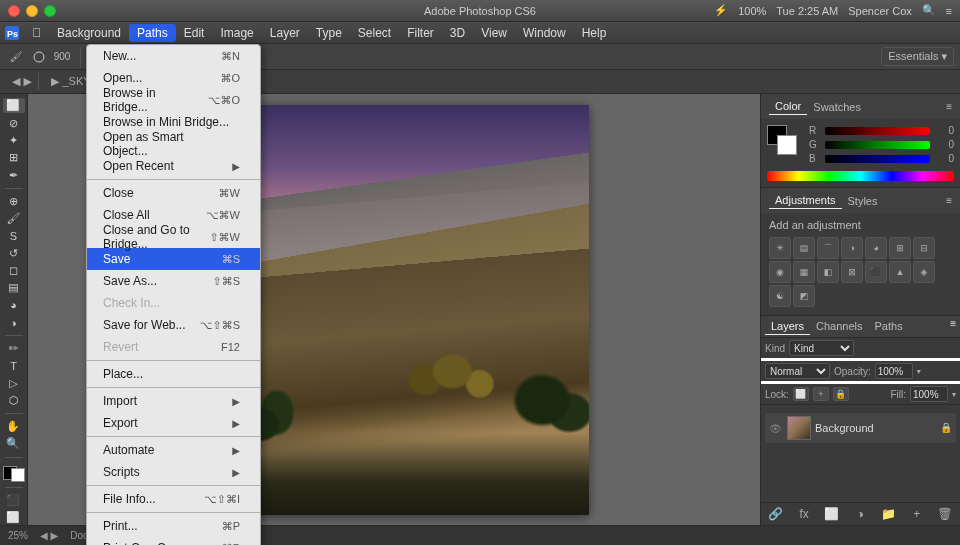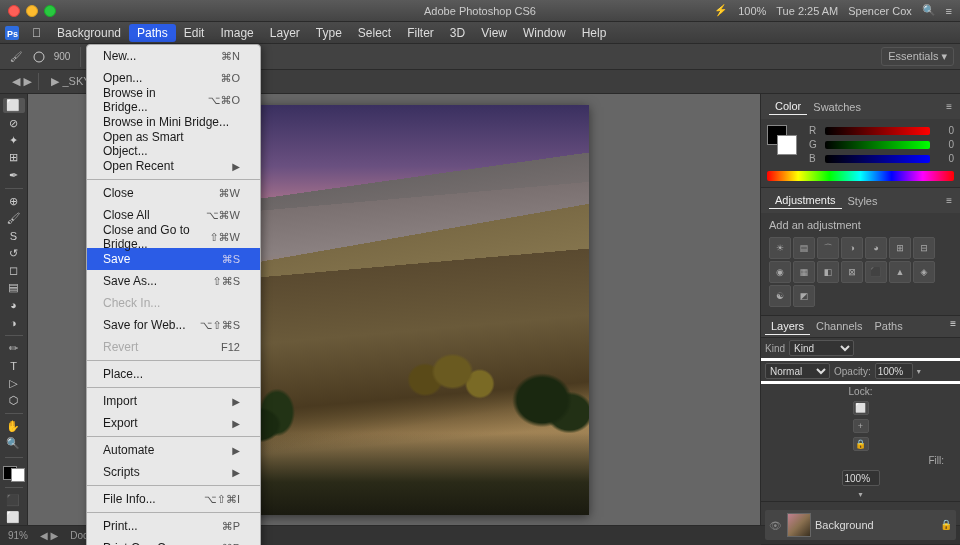--- a/index.html
+++ b/index.html
@@ -300,23 +300,22 @@
     .lc-input {
       background: #333; border: 1px solid #555; color: #ddd;
       font-size: 10px; height: 16px; width: 60px; border-radius: 2px; padding: 0 2px;
     }
     .lc-label { font-size: 10px; color: #aaa; }
     .blend-select {
       background: #333; border: 1px solid #555; color: #ddd;
       font-size: 10px; height: 16px; width: 65px; border-radius: 2px;
     }
     .lock-row {
-      display: flex; align-items: center; gap: 4px; padding: 2px 16px;
+      display: flex; align-items: center; gap: 4px; padding: 2px 4px;
       border-bottom: 1px solid #2a2a2a;
-      flex-direction: column;
     }
     .lock-icon {
       width: 16px; height: 14px; background: #4a4a4a;
       border: 1px solid #555; border-radius: 2px;
       font-size: 9px; color: #aaa;
       display: flex; align-items: center; justify-content: center;
     }
     .layer-row {
       display: flex; align-items: center; gap: 4px;
       padding: 3px 4px; background: #454545; border-radius: 2px;
@@ -618,21 +617,21 @@
         <div class="layers-btn">+</div>
         <div class="layers-btn">🗑</div>
       </div>
     </div>
 
   </div>
 
 </div>
 
 <div id="status-bar">
-  <span>91%</span>
+  <span>25%</span>
   <span>◀ ▶</span>
   <span>Doc: 187.8M/187.8M</span>
 </div>
 
 <div id="file-menu-dropdown">
   <div class="dd-item">
     <span class="dd-label">New...</span>
     <span class="dd-shortcut">⌘N</span>
   </div>
   <div class="dd-item">

